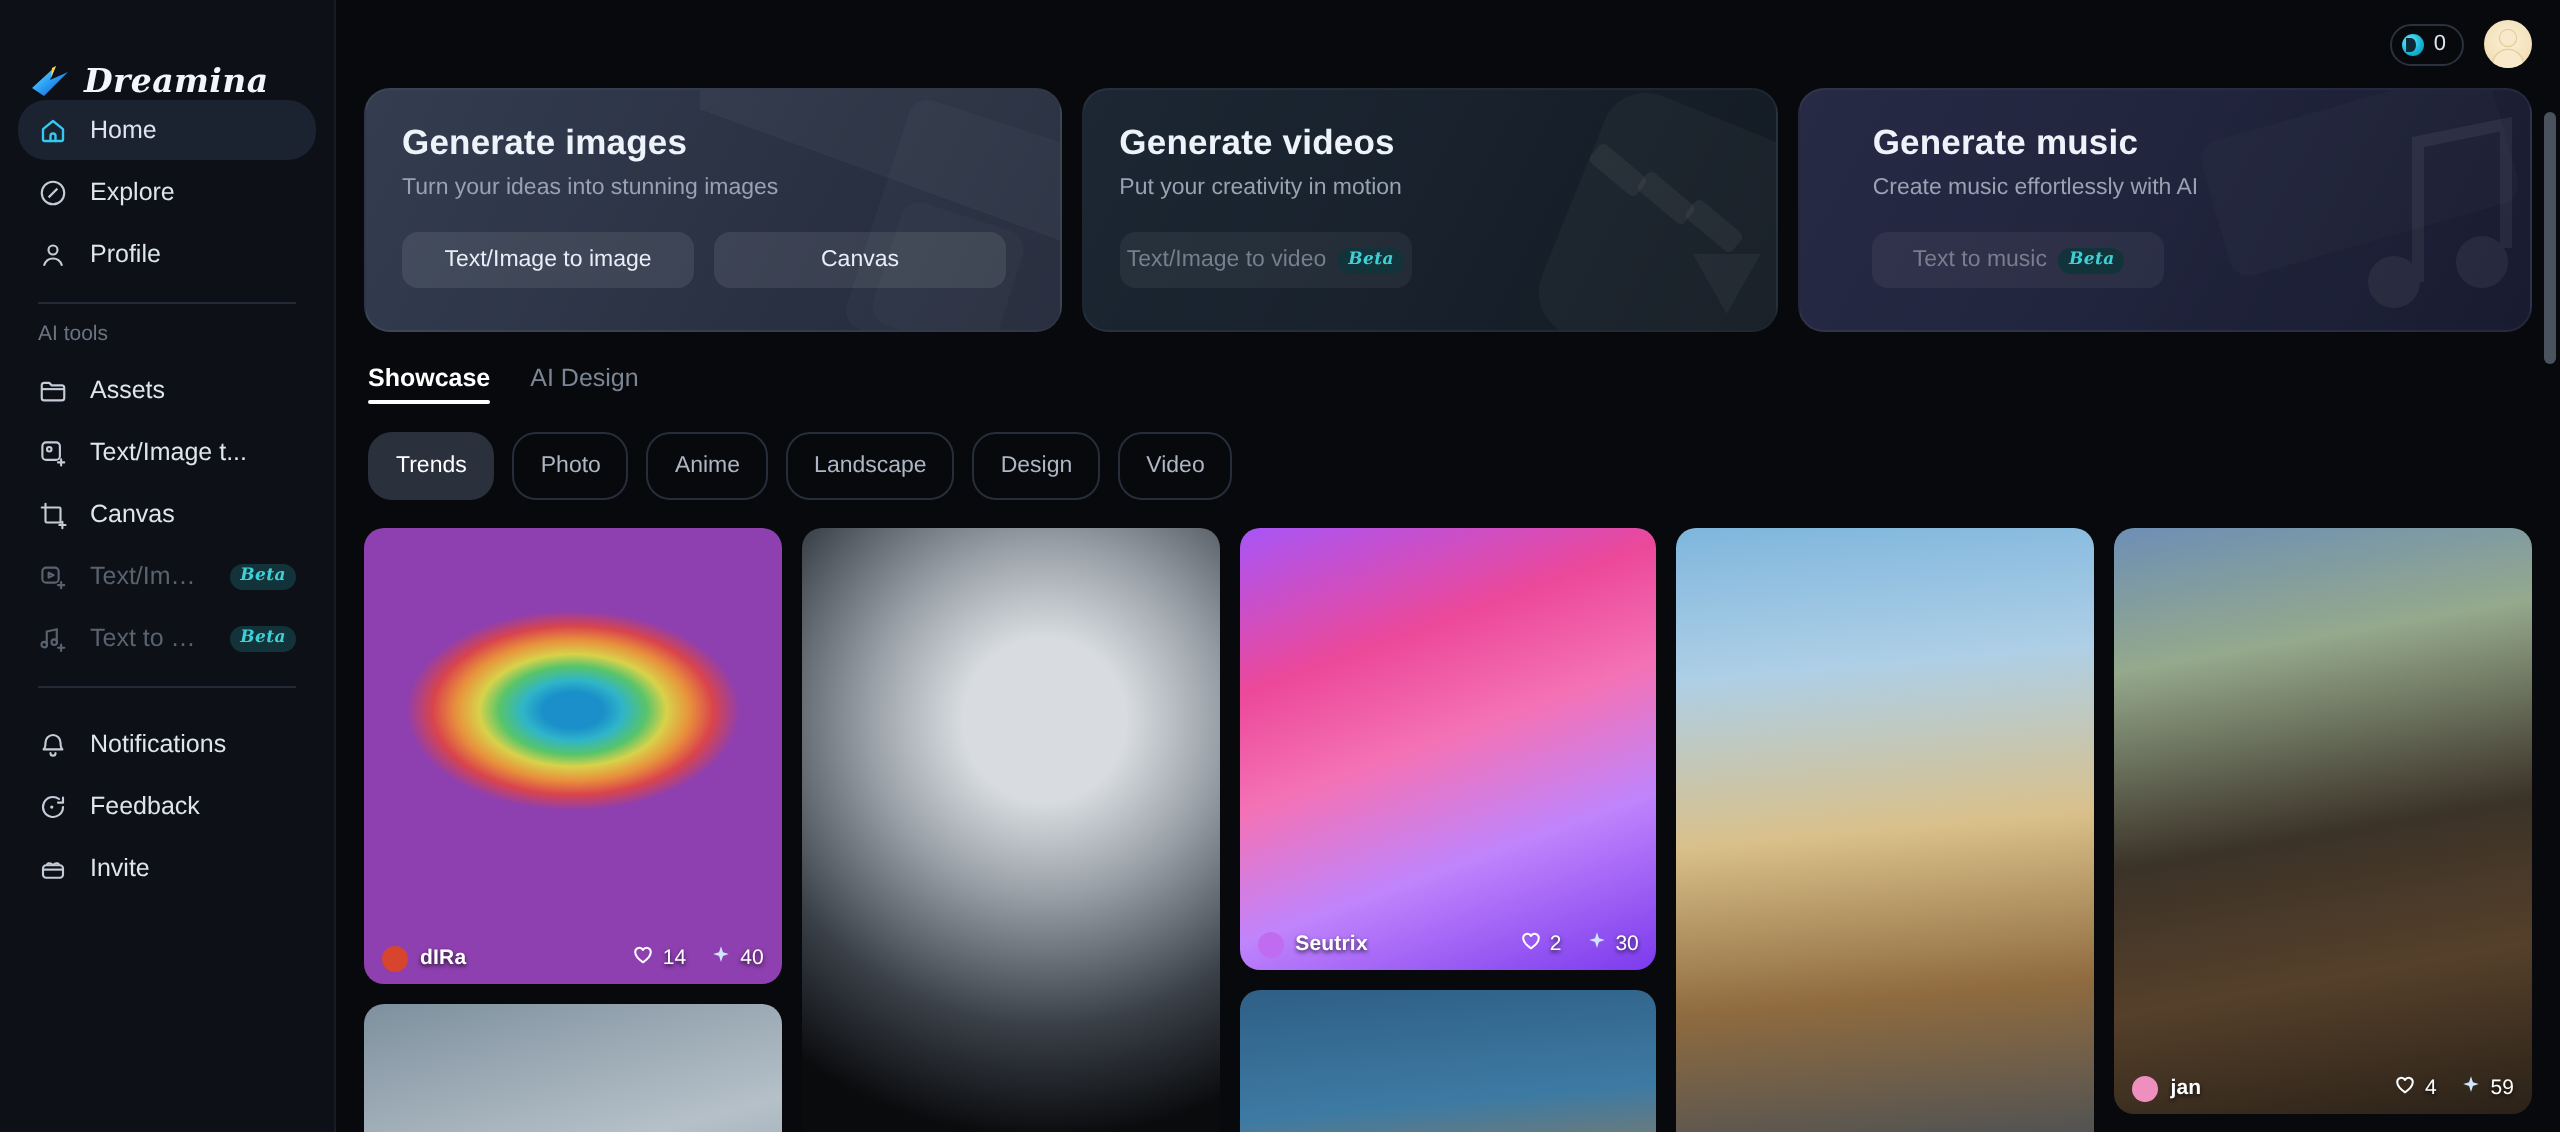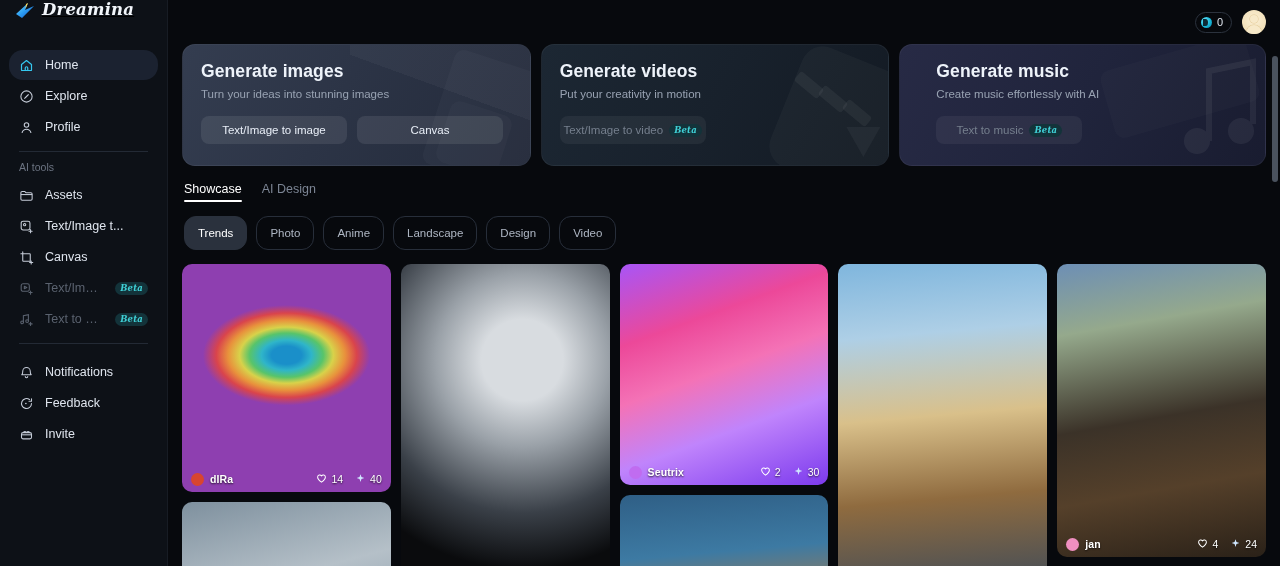--- a/index.html
+++ b/index.html
@@ -13,21 +13,21 @@
 
   
   .sidebar {
     width: 168px; height: 566px; flex: 0 0 168px;
     background: #0d1117;
     border-right: 1px solid #171c24;
     padding: 0 9px;
     position: relative;
     z-index: 5;
   }
-  .logo-row { display: flex; align-items: flex-start; gap: 6px; height: 50px; padding-left: 5px; text-decoration: underline; }
+  .logo-row { display: flex; align-items: flex-end; gap: 6px; height: 50px; padding-left: 5px; }
   .logo-mark { width: 22px; height: 20px; position: relative; flex: 0 0 22px; }
   .logo-text {
     font-family: "DejaVu Serif", serif;
     font-style: italic; font-weight: 700;
     font-size: 16.5px; color: #f2f6fb; letter-spacing: .2px;
   }
 
   .nav-item {
     display: flex; align-items: center; gap: 11px;
     height: 30px; padding: 0 10px; margin-bottom: 1px;
@@ -123,21 +123,21 @@
   .art { position: absolute; inset: 0; pointer-events: none; }
   .art-1 { background:
      linear-gradient(200deg, rgba(255,255,255,.035) 0 42%, transparent 42%) right -10px top -30px/190px 190px no-repeat;
   }
   .sq { position:absolute; border-radius:10px; background: rgba(255,255,255,.028); }
   .chev { position:absolute; background: rgba(255,255,255,.05); }
 
   
   .tabs { display: flex; gap: 20px; margin-top: 16px; padding-left: 2px; }
   .tab { font-size: 12.5px; color: #7c8594; padding-bottom: 6px; cursor: pointer; position: relative; }
-  .tab.active { color: #ffffff; font-weight: 400; }
+  .tab.active { color: #ffffff; font-weight: 700; }
   .tab.active::after {
     content:""; position:absolute; left:0; right:0; bottom:0; height:2px;
     background:#ffffff; border-radius:2px;
   }
   .chips { display: flex; gap: 9px; margin-top: 14px; padding-left: 2px; }
   .chip {
     height: 14px; padding: 16px 13px; border-radius: 12px;
     display: flex; align-items: center; font-size: 11.5px;
     color: #aeb6c3; border: 1px solid #272e3a; cursor: pointer;
   }
@@ -517,21 +517,21 @@
                   <span class="stat">
                     <span><svg width="11" height="11" viewBox="0 0 24 24" fill="none" stroke="#fff" stroke-width="2.2" stroke-linejoin="round">
                         <path d="M12 20S3.5 14.2 3.5 8.8A4.6 4.6 0 0 1 12 6.4 4.6 4.6 0 0 1 20.5 8.8C20.5 14.2 12 20 12 20z"></path>
                       </svg></span>
                     <span>4</span>
                   </span>
                   <span class="stat">
                     <span><svg width="11" height="11" viewBox="0 0 24 24" fill="#cfe6ff">
                         <path d="M12 2.5l2.1 6.4 6.4 2.1-6.4 2.1L12 19.5l-2.1-6.4L3.5 11l6.4-2.1z"></path>
                       </svg></span>
-                    <span>24</span>
+                    <span>59</span>
                   </span>
                 </span>
               </div>
             </div>
             <div class="card img-fire" style="height: 200px;"></div>
           </div>
         </div>
     </div>
 
     <div class="scrollbar">

